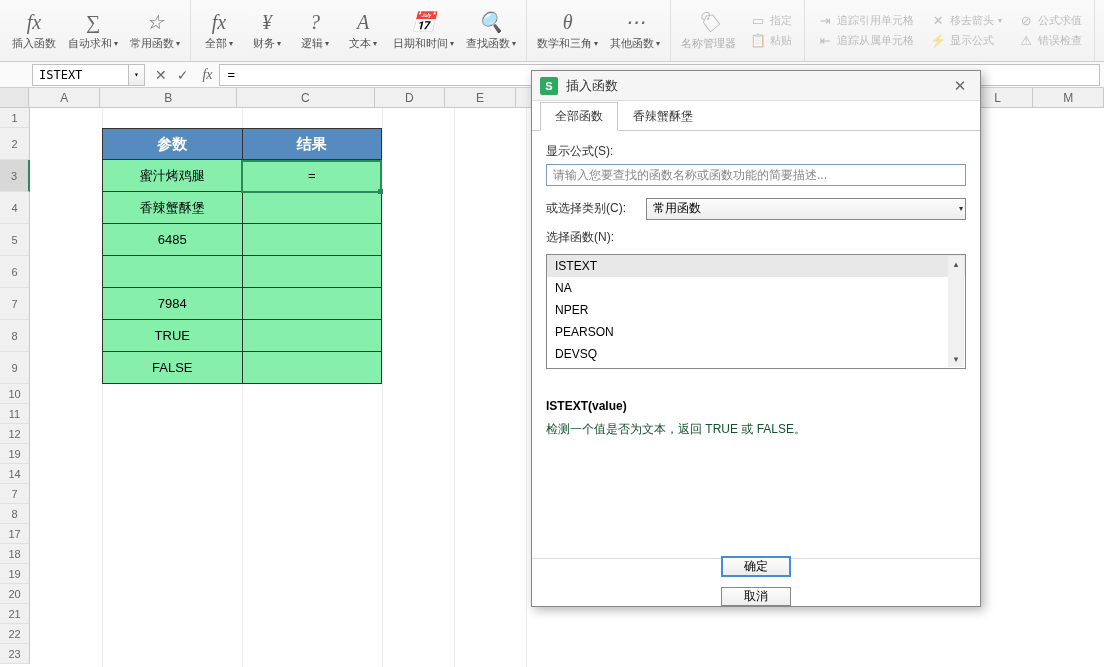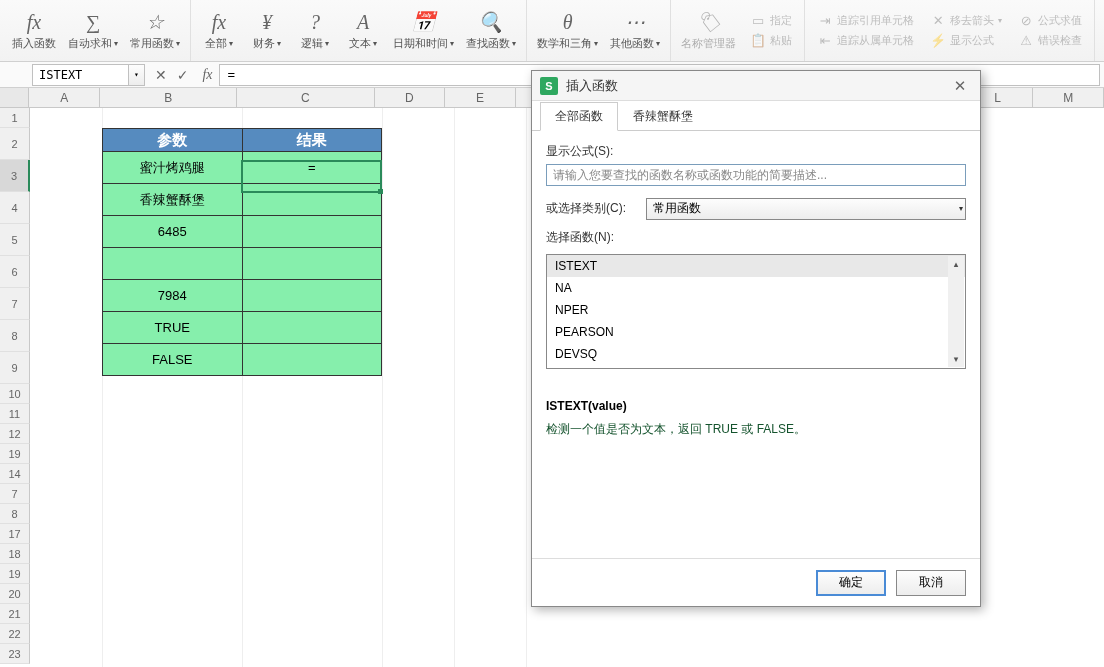--- a/index.html
+++ b/index.html
@@ -37,21 +37,21 @@
 .row-headers { width: 30px; }
 .row-h { height: 20px; border-bottom: 1px solid #e0e0e0; border-right: 1px solid #c8c8c8; background: #f0f0f0; display: flex; align-items: center; justify-content: center; color: #666; font-size: 11px; }
 .row-h.tall { height: 32px; }
 .row-h.sel { background: #d8d8d8; border-right: 2px solid #2a8a5a; }
 
 .cells { position: relative; }
 .grid-bg { position: absolute; inset: 0; }
 .grid-col { position: absolute; top: 0; bottom: 0; border-right: 1px solid #eee; }
 
 .table-region { position: absolute; left: 72px; top: 34px; width: 280px; }
-.table-head { display: flex; height: 24px; }
+.table-head { display: flex; height: 32px; }
 .table-head .th { flex: 1; background: #568bbf; color: #fff; font-weight: bold; font-size: 15px; display: flex; align-items: center; justify-content: center; border: 1px solid #333; border-right: none; }
 .table-head .th:last-child { border-right: 1px solid #333; }
 .table-row { display: flex; height: 32px; }
 .table-row .td { flex: 1; border: 1px solid #333; border-top: none; border-right: none; display: flex; align-items: center; justify-content: center; font-size: 13px; background: #86efac; }
 .table-row .td:last-child { border-right: 1px solid #333; }
 
 .active-cell { position: absolute; left: 211px; top: 65px; width: 141px; height: 33px; border: 2px solid #2a8a5a; pointer-events: none; }
 .active-cell::after { content: ""; position: absolute; right: -3px; bottom: -3px; width: 5px; height: 5px; background: #2a8a5a; }
 
 .dialog { position: absolute; left: 531px; top: 70px; width: 450px; height: 537px; background: #fff; border: 1px solid #888; box-shadow: 3px 3px 10px rgba(0,0,0,.3); display: flex; flex-direction: column; }
@@ -66,21 +66,21 @@
 .dlg-label { font-size: 12px; color: #333; margin-top: 4px; margin-bottom: 4px; }
 .search-box { height: 22px; border: 1px solid #7a9dbb; padding: 0 6px; font-size: 12px; color: #888; display: flex; align-items: center; }
 .cat-row { display: flex; align-items: center; margin-top: 10px; gap: 20px; }
 .select-box { flex: 1; height: 22px; border: 1px solid #888; background: linear-gradient(#fdfdfd,#ededed); display: flex; align-items: center; padding: 0 6px; position: relative; font-size: 12px; }
 .select-box .dd { position: absolute; right: 2px; font-size: 8px; color: #333; }
 .func-list { flex: 1; border: 1px solid #888; margin-top: 4px; overflow-y: auto; position: relative; max-height: 176px; }
 .func-item { padding: 4px 8px; font-size: 12px; cursor: pointer; }
 .func-item.selected { background: #e8e8e8; }
 .func-sig { margin-top: 30px; font-size: 12px; font-weight: bold; }
 .func-desc { margin-top: 8px; font-size: 12px; color: #14532d; }
-.dlg-footer { height: 48px; border-top: 1px solid #ddd; display: flex; align-items: center; justify-content: flex-end; padding: 0 14px; gap: 10px; }
+.dlg-footer { height: 48px; border-top: 1px solid #ddd; display: flex; align-items: center; justify-content: flex-end; padding: 0 23px; gap: 10px; flex-direction: column; }
 .dlg-btn { width: 70px; height: 26px; border: 1px solid #888; background: linear-gradient(#fdfdfd,#ededed); display: flex; align-items: center; justify-content: center; font-size: 12px; cursor: pointer; }
 .dlg-btn.primary { border: 2px solid #4a8bd6; }
 
 .scrollbar-v { position: absolute; right: 1px; top: 1px; bottom: 1px; width: 16px; background: #f0f0f0; display: flex; flex-direction: column; align-items: center; }
 .scrollbar-v .arrow { width: 100%; height: 16px; display: flex; align-items: center; justify-content: center; font-size: 9px; color: #555; }
 </style>
 </head>
 <body>
 
 <div class="ribbon">

